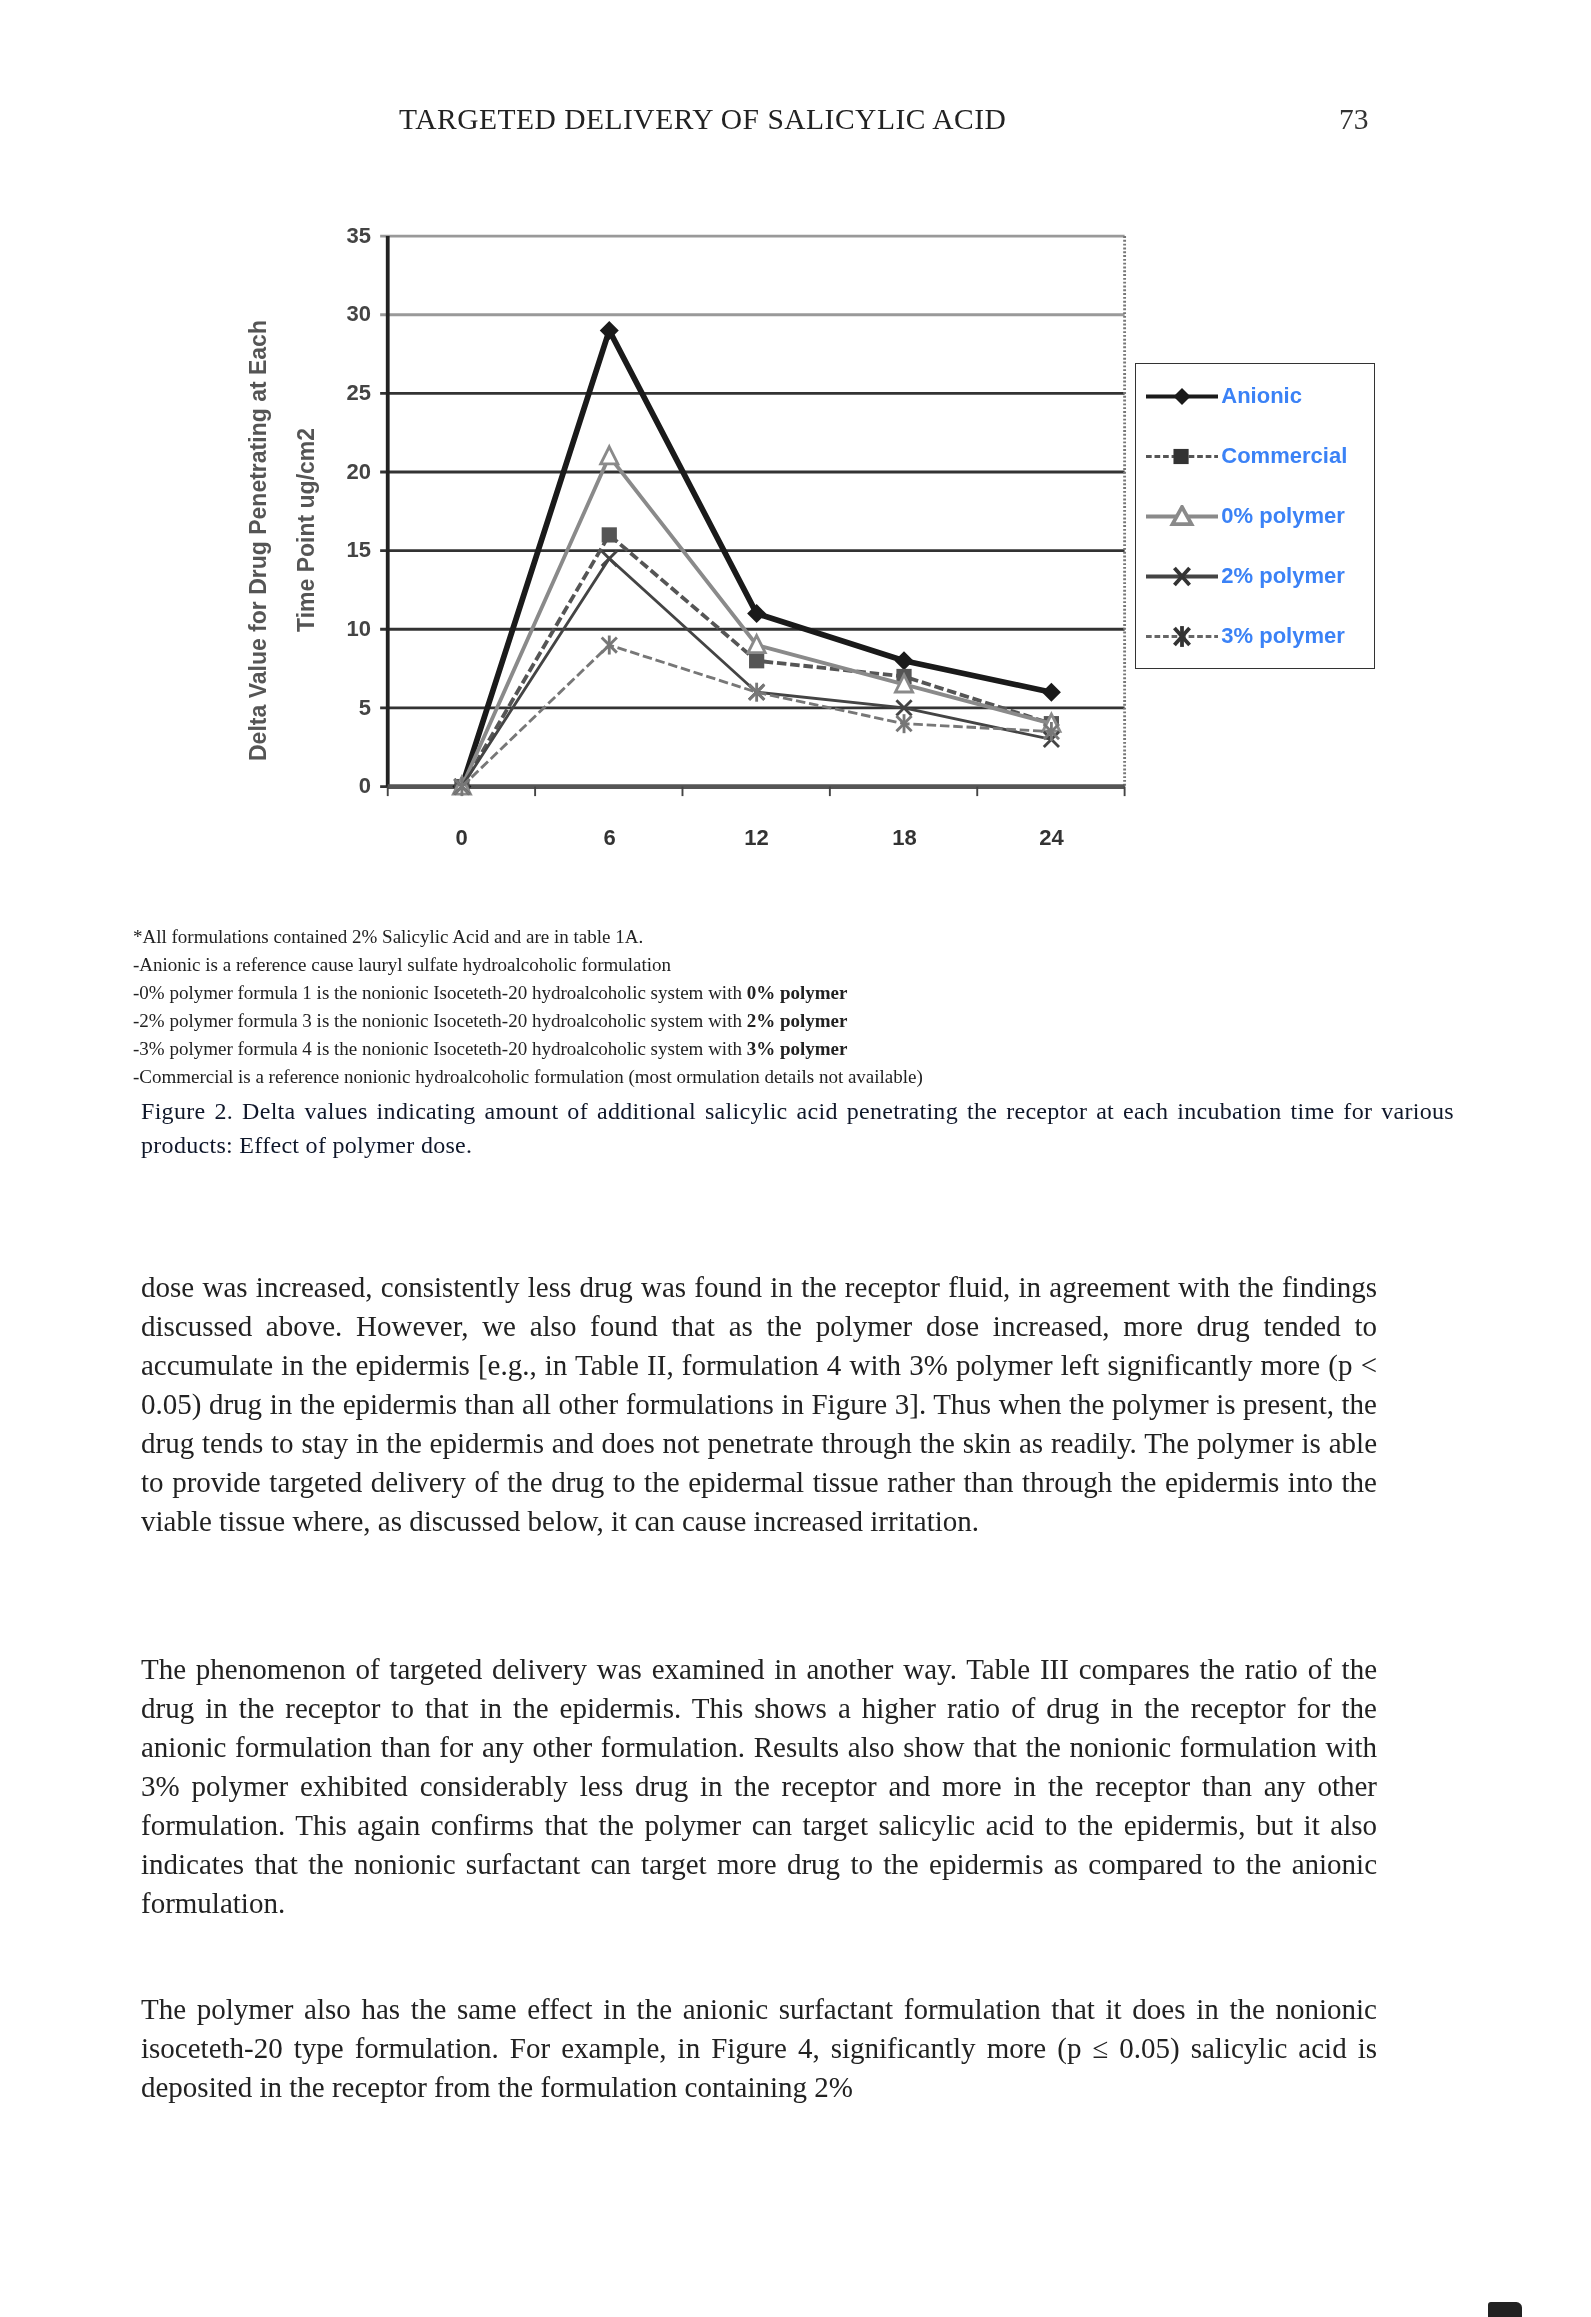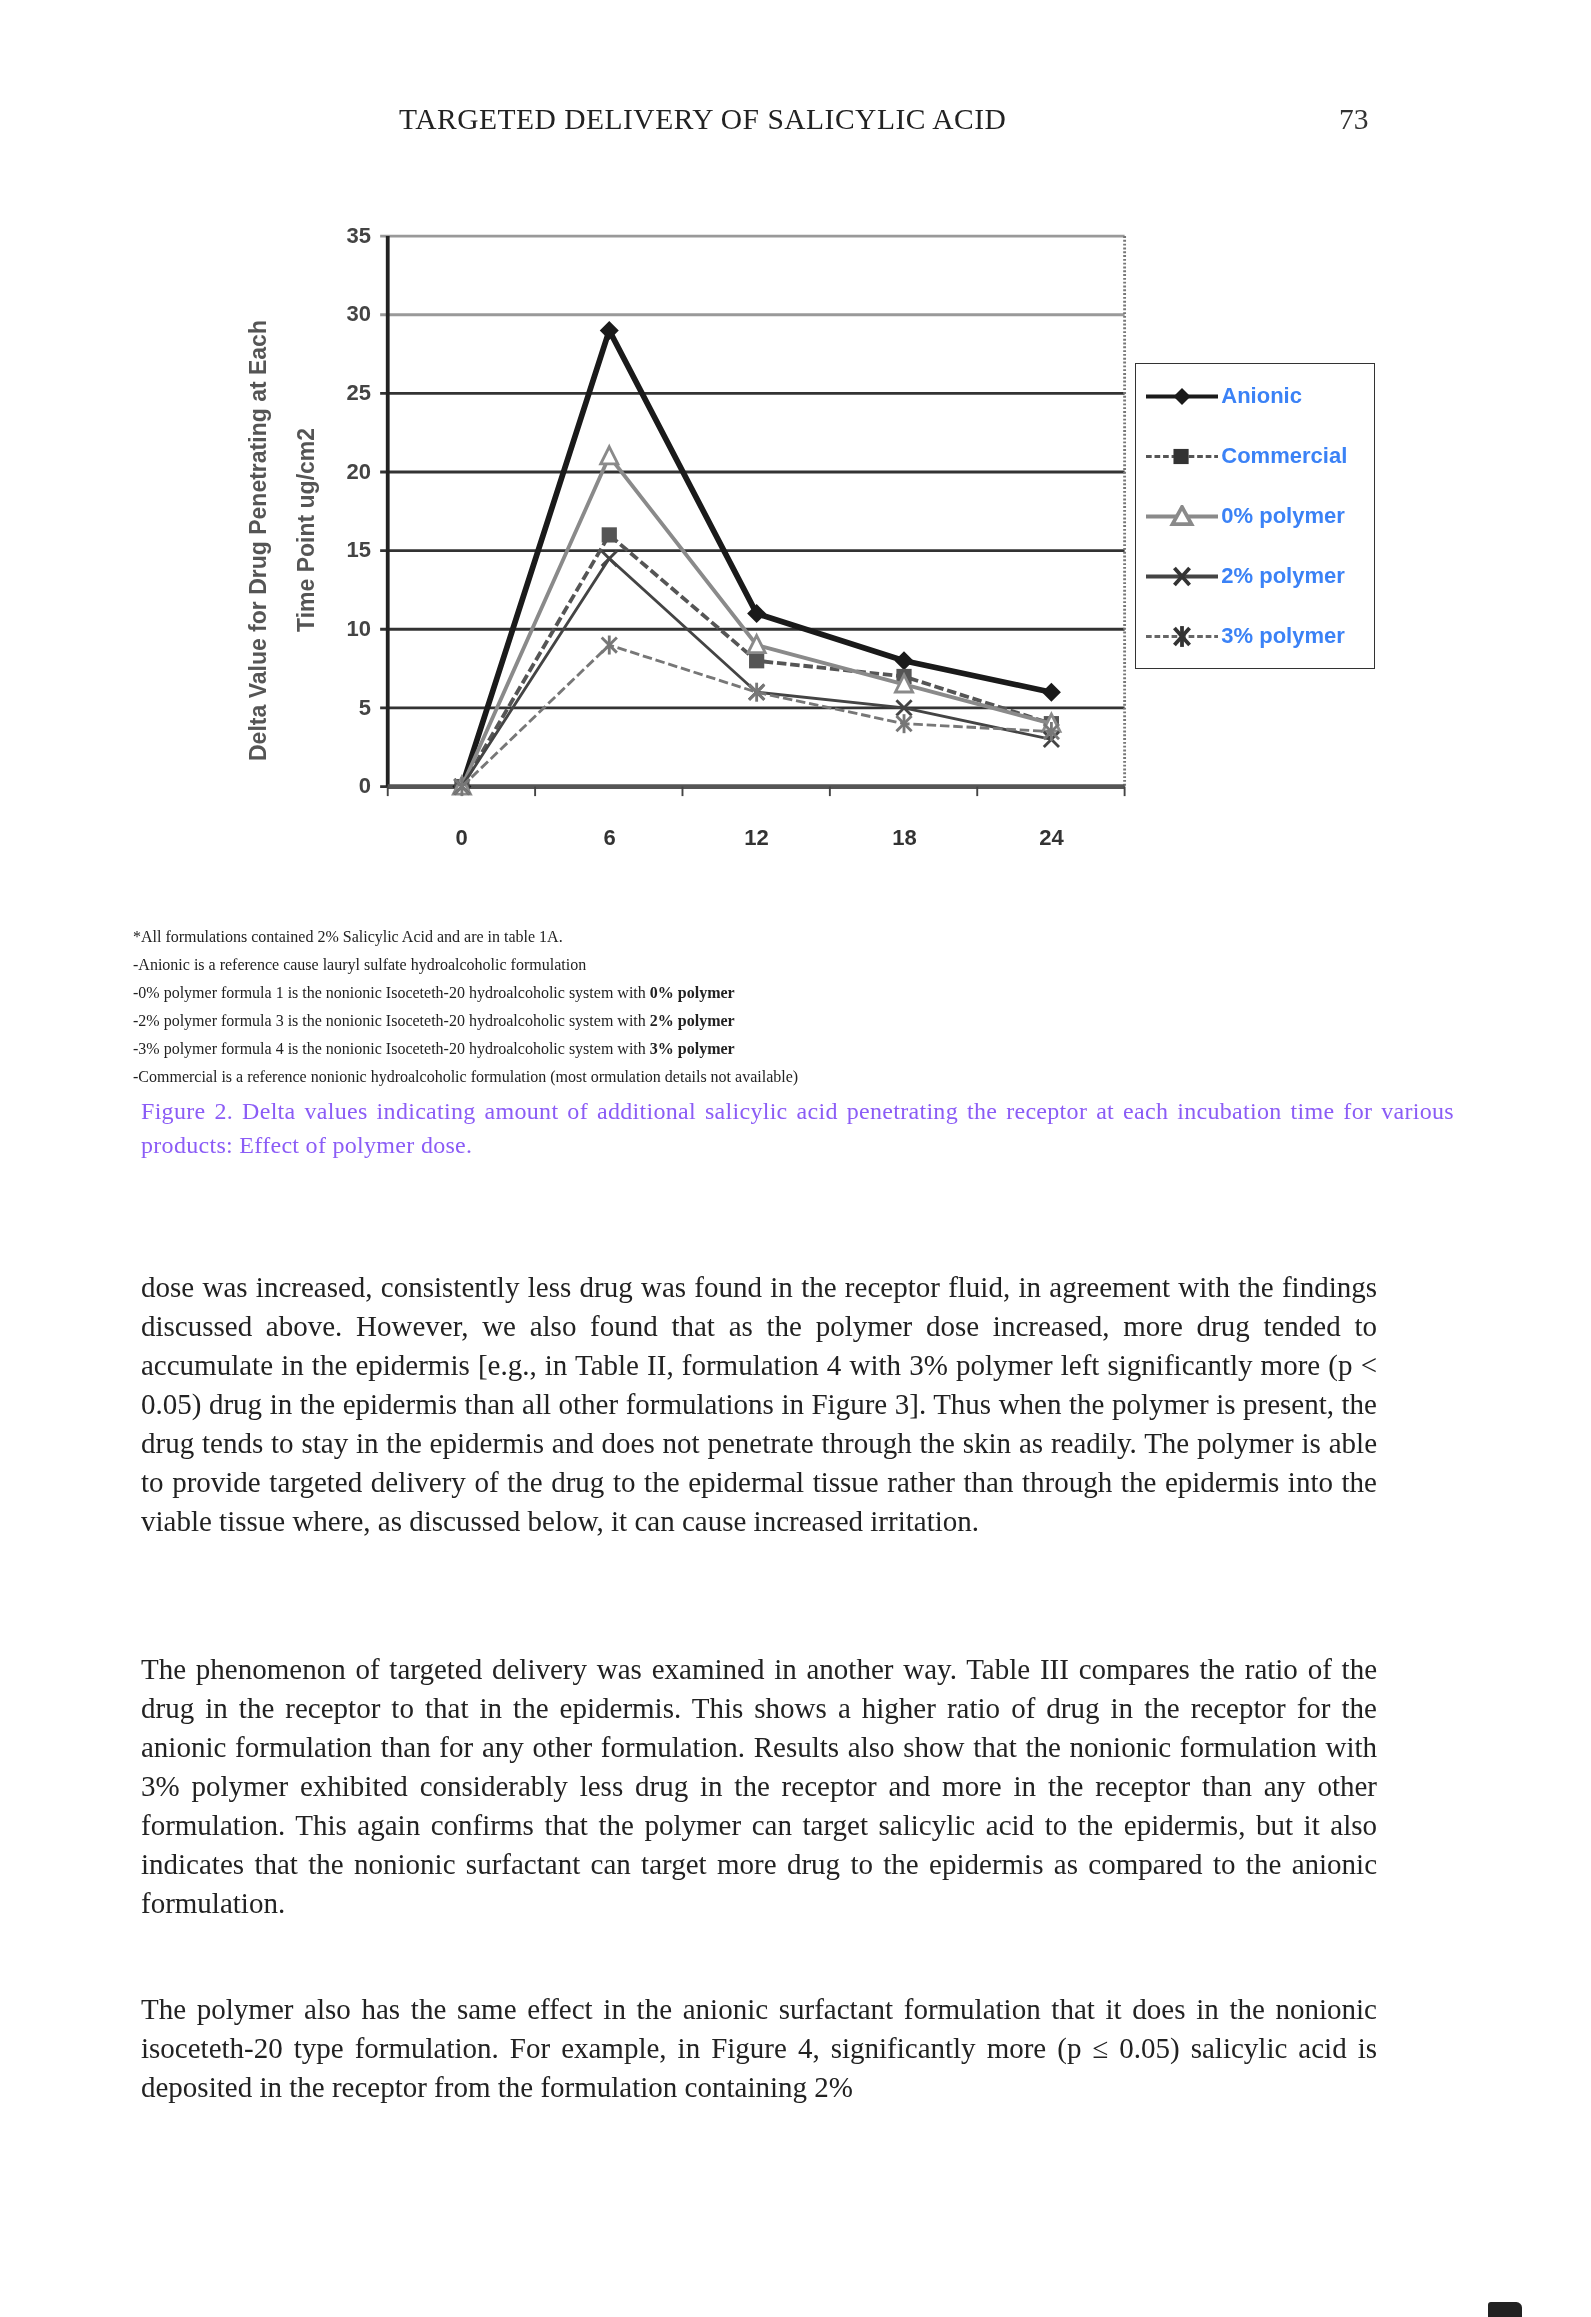--- a/index.html
+++ b/index.html
@@ -11,23 +11,23 @@
   .chart svg { position:absolute; left:0; top:0; }
   .ylabel { position:absolute; font-family:"Liberation Sans", sans-serif; font-weight:bold; font-size:23px; color:#555; transform-origin:left top; white-space:nowrap; }
   .ylabel.l1 { left:17px; top:547px; transform:rotate(-90deg); }
   .ylabel.l2 { left:65px; top:418px; transform:rotate(-90deg); }
   .ytick { position:absolute; font-family:"Liberation Sans", sans-serif; font-weight:bold; font-size:22px; color:#444; width:57px; text-align:right; }
   .xtick { position:absolute; font-family:"Liberation Sans", sans-serif; font-weight:bold; font-size:22px; color:#333; width:57px; text-align:center; }
   .xtitle { position:absolute; left:338px; top:661px; width:476px; text-align:center; font-family:"Liberation Sans", sans-serif; font-weight:bold; font-size:26px; color:#333; }
   .legend { position:absolute; left:907px; top:149px; width:238px; height:304px; border:1.9px solid #333; background:#fff; }
   .legend-item { position:absolute; left:9.5px; height:38px; display:flex; align-items:center; font-family:"Liberation Sans", sans-serif; font-weight:bold; font-size:22px; color:#3b82f6; }
   .legend-item svg { position:static; margin-right:3.8px; }
-  .notes { position:absolute; left:133px; top:923px; width:1332px; font-size:16px; line-height:28px; color:#222; }
+  .notes { position:absolute; left:133px; top:923px; width:1332px; font-size:19px; line-height:28px; color:#222; }
   .notes b { font-weight:bold; }
-  .caption { position:absolute; left:141px; top:1094px; width:1313px; font-size:24px; line-height:34px; color:#8b5cf6; letter-spacing:0.3px; text-align:justify; }
+  .caption { position:absolute; left:141px; top:1094px; width:1313px; font-size:24px; line-height:34px; color:#0f172a; letter-spacing:0.3px; text-align:justify; }
   .caption .fig { font-weight:normal; }
   .body-text { position:absolute; left:141px; width:1236px; font-size:29px; line-height:39px; color:#222; text-align:justify; }
   .p1 { top:1268px; }
   .p2 { top:1650px; }
   .p3 { top:1990px; }
   .corner-mark { position:absolute; left:1488px; top:2302px; width:34px; height:16px; background:#222; border-radius:2.9px 5.7px 0 0; }
 </style>
 </head>
 <body>
 

